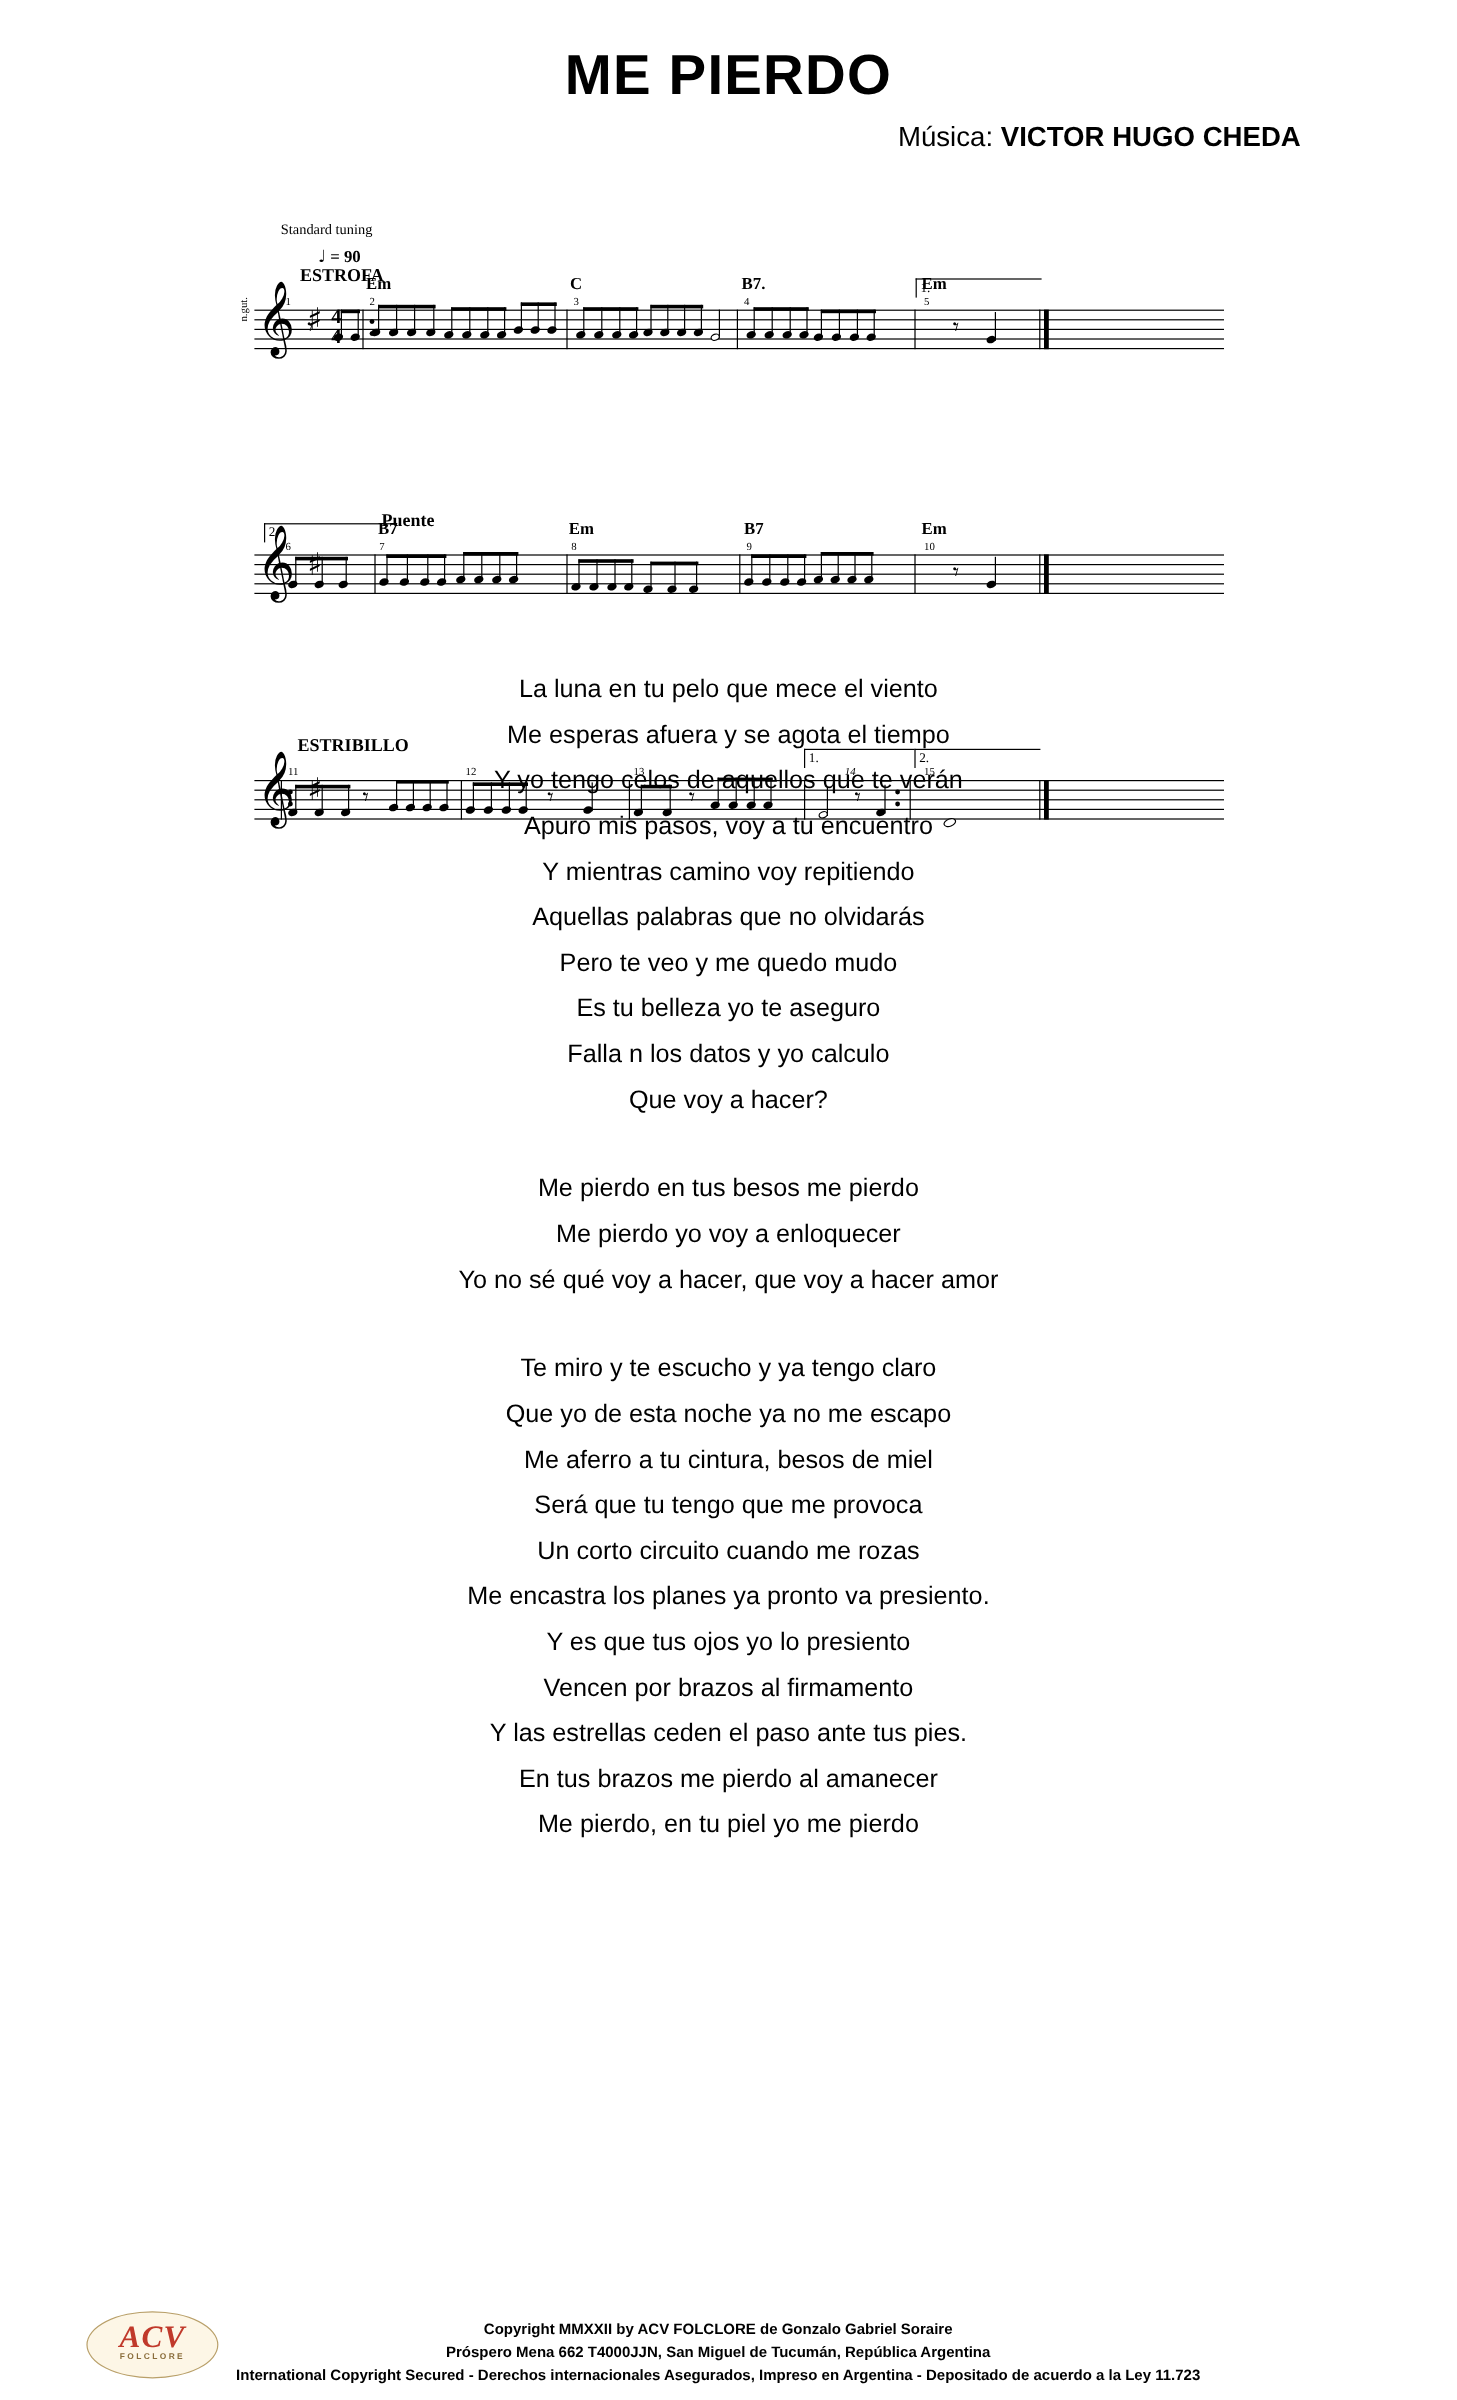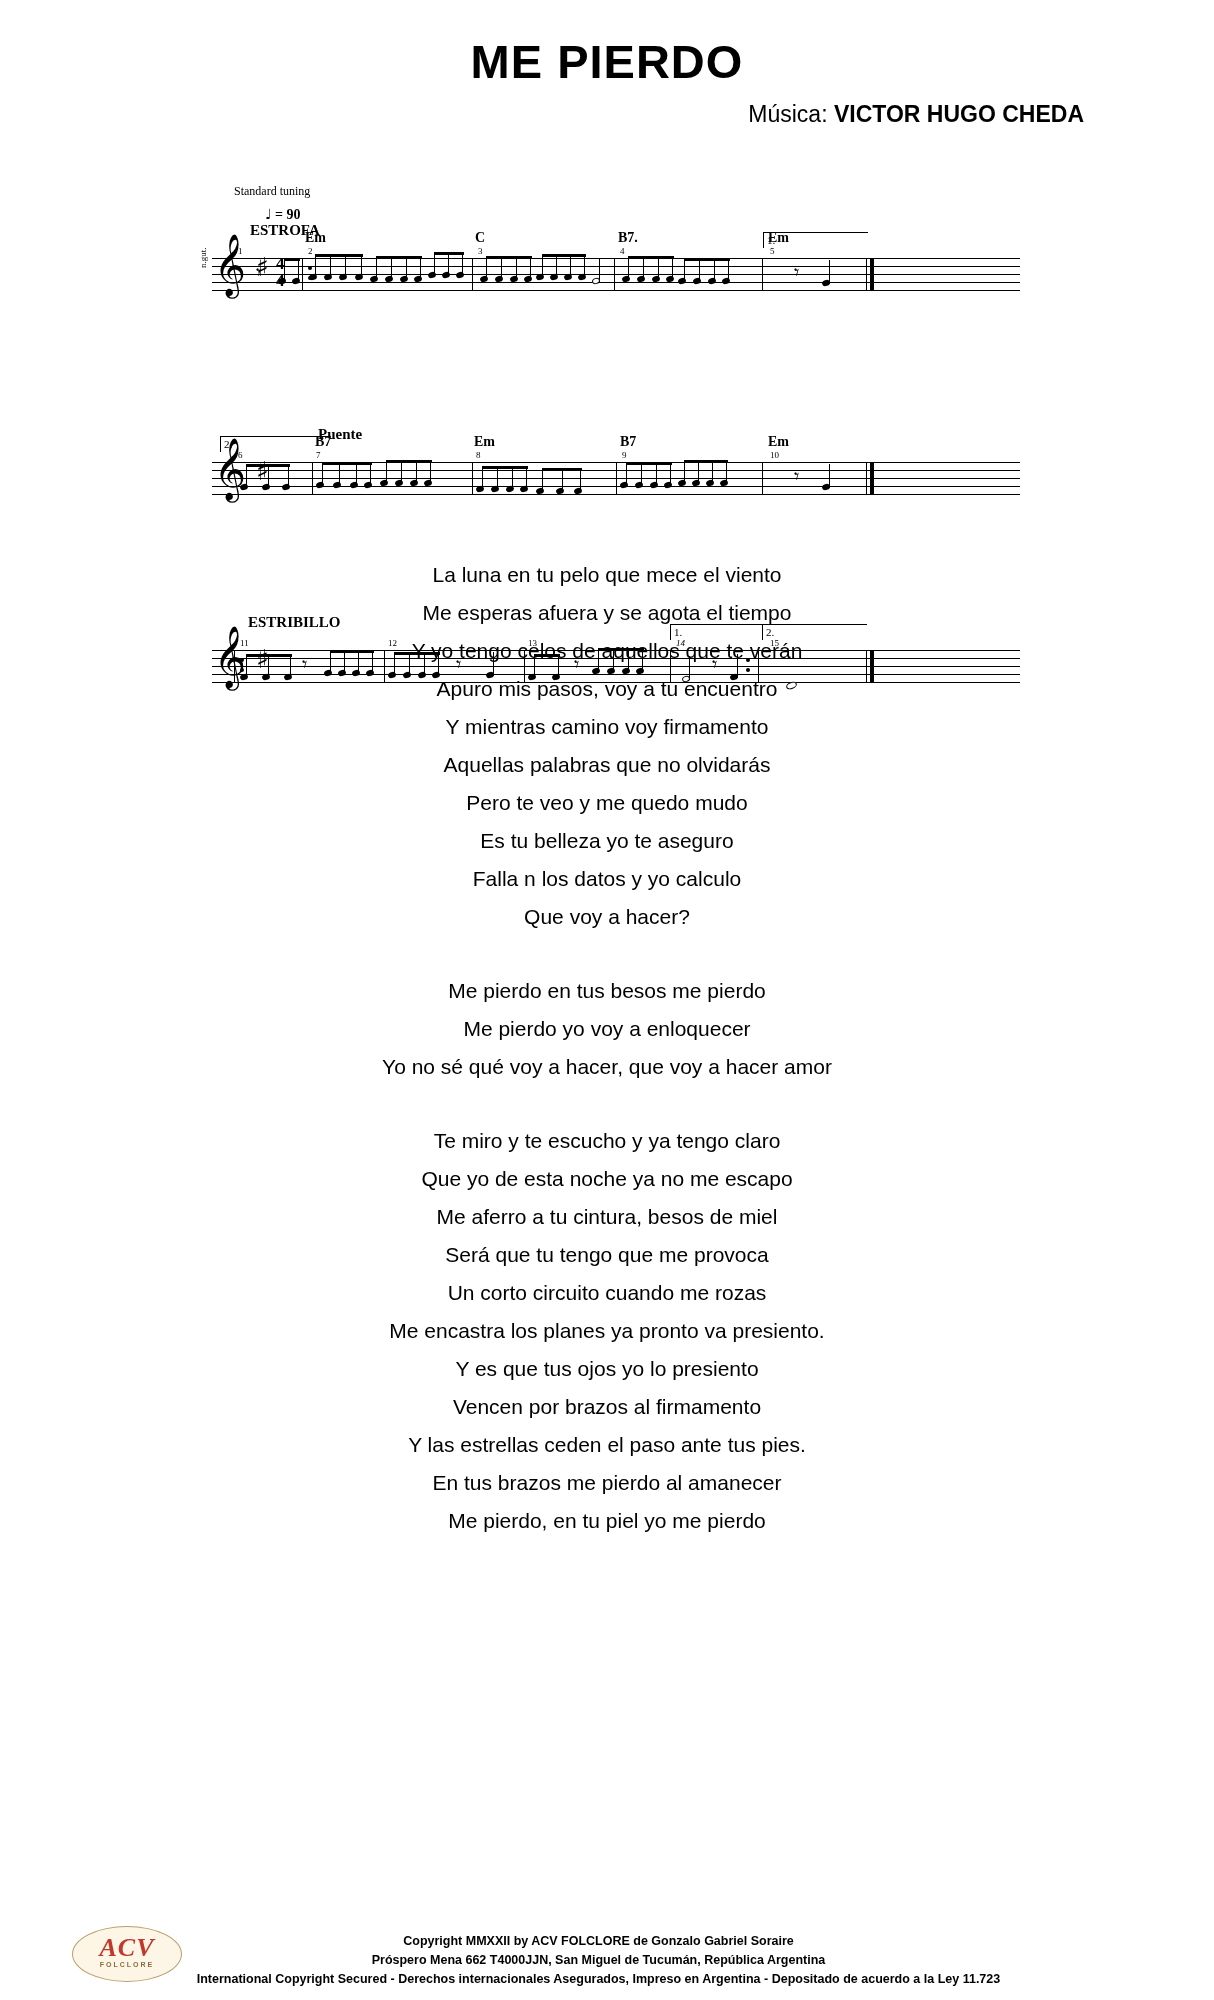--- a/index.html
+++ b/index.html
@@ -606,21 +606,21 @@
       </div>
 
       <div class="clef">𝄞</div>
       <div class="keysig">♯</div>
 
       <div class="section-mark" style="left:58px; top:-2px;">ESTRIBILLO</div>
 
       <div class="measure-num" style="left:50px;">11</div>
       <div class="measure-num" style="left:198px;">12</div>
       <div class="measure-num" style="left:338px;">13</div>
-      <div class="measure-num" style="left:486px;font-style:italic;">14</div>
+      <div class="measure-num" style="left:514px;font-style:italic;">14</div>
       <div class="measure-num" style="left:580px;">15</div>
 
       <div class="volta" style="left:480px; width:92px;">
         <span>1.</span>
       </div>
       <div class="volta" style="left:572px; width:105px;">
         <span>2.</span>
       </div>
 
       <div class="barline" style="left:44px;"></div>
@@ -712,21 +712,21 @@
     </div>
   </div>
 
   <div class="lyrics">
 
     <div class="lyric-stanza">
       <div class="lyric-line">La luna en tu pelo que mece el viento</div>
       <div class="lyric-line">Me esperas afuera y se agota el tiempo</div>
       <div class="lyric-line">Y yo tengo celos de aquellos que te verán</div>
       <div class="lyric-line">Apuro mis pasos, voy a tu encuentro</div>
-      <div class="lyric-line">Y mientras camino voy firmamento</div>
+      <div class="lyric-line">Y mientras camino voy repitiendo</div>
       <div class="lyric-line">Aquellas palabras que no olvidarás</div>
       <div class="lyric-line">Pero te veo y me quedo mudo</div>
       <div class="lyric-line">Es tu belleza yo te aseguro</div>
       <div class="lyric-line">Falla n los datos y yo calculo</div>
       <div class="lyric-line">Que voy a hacer?</div>
     </div>
 
     <div class="lyric-stanza">
       <div class="lyric-line">Me pierdo en tus besos me pierdo</div>
       <div class="lyric-line">Me pierdo yo voy a enloquecer</div>

